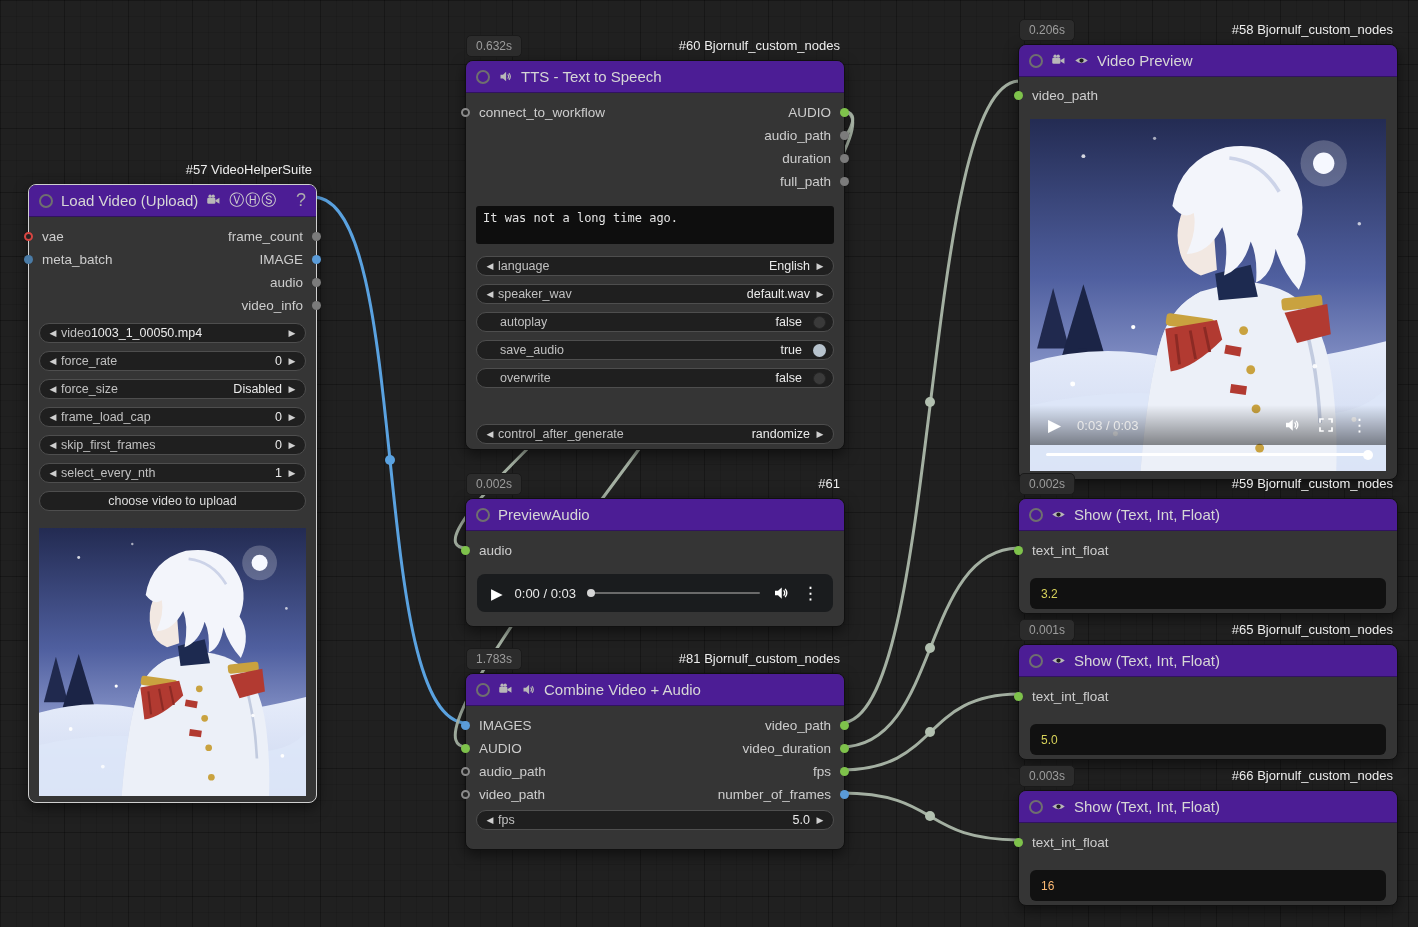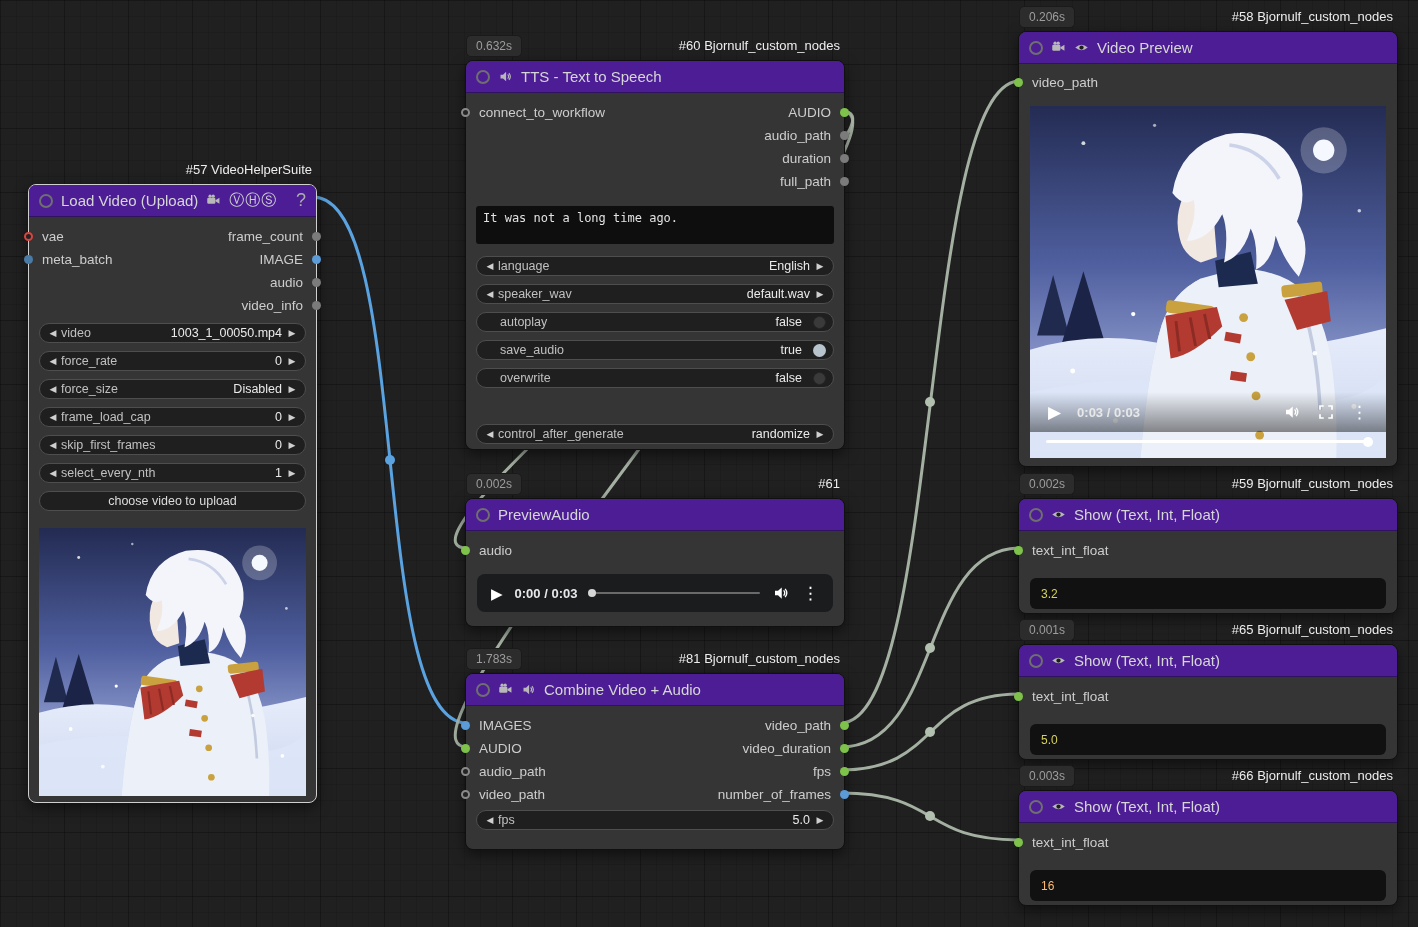--- a/index.html
+++ b/index.html
@@ -36,36 +36,36 @@
   .c-blue{background:#5a9bd8;} .c-green{background:#7ec24b;} .c-gray{background:#7b7b7b;}
   .c-dimblue{background:#4a7ba6;}
   .d-ring-gray{background:#242424;border:2px solid #8a8a8a;}
   .d-ring-red{background:#242424;border:2px solid #d64541;}
 
   .widget{height:20px;margin:8px 10px 0;background:#1f1f1f;border:1px solid #4e4e4e;border-radius:10px;
           display:flex;align-items:center;font-size:12.5px;color:#c0c0c0;padding:0 7px;box-sizing:border-box;}
   .warr{font-size:9px;color:#cfcfcf;width:12px;text-align:center;flex:0 0 auto;}
   .wlabel{flex:0 0 auto;margin-left:2px;}
   .wvalue{flex:1;text-align:right;margin-right:4px;color:#eaeaea;}
-  .wvalue.center{text-align:right;}
+  .wvalue.center{text-align:left;}
   .wbutton{justify-content:center;color:#dcdcdc;}
   .tpad{padding-left:14px;}
   .tcircle{flex:0 0 auto;width:13px;height:13px;border-radius:50%;margin-left:7px;}
   .tc-on{background:#b7c3cd;} .tc-off{background:#3a3a3a;border:1px solid #262626;box-sizing:border-box;}
 
   .ttstext{margin:13px 10px 0;height:28px;background:#0e0e0e;color:#e2e2e2;border-radius:3px;
            font-family:"DejaVu Sans Mono",monospace;font-size:12px;padding:5px 7px;overflow:hidden;white-space:pre;}
   .valuebox{margin:16px 11px 0;height:31px;background:#111;border-radius:6px;display:flex;align-items:center;
             padding:0 11px;font-size:12px;}
   .val-yellow{color:#d7d25a;} .val-blue{color:#fdba74;}
 
   .aplayer{margin:12px 11px 0;height:38px;background:#1a1c1e;border-radius:8px;display:flex;align-items:center;
            padding:0 14px;gap:12px;color:#eee;}
   .pbtn{font-size:15px;color:#fff;line-height:1;}
-  .ptime{font-size:13px;color:#e8e8e8;white-space:nowrap;font-weight:bold;}
+  .ptime{font-size:13px;color:#e8e8e8;white-space:nowrap;}
   .atrack{flex:1;height:2px;background:#6a6a6a;border-radius:1px;position:relative;}
   .aknob{position:absolute;left:-1px;top:-3px;width:8px;height:8px;border-radius:50%;background:#d6d6d6;}
   .kebab{font-size:17px;color:#fff;line-height:1;}
 
   .vwrap{position:relative;margin:12px 11px 0;height:352px;background:#000;overflow:hidden;}
   .art{display:block;width:100%;height:100%;}
   .vctrl{position:absolute;left:0;right:0;bottom:26px;height:40px;display:flex;align-items:center;gap:16px;
          padding:0 18px;color:#fff;background:linear-gradient(transparent,rgba(0,0,0,.45));}
   .vsp{flex:1;}
   .vbar{position:absolute;left:16px;right:16px;bottom:15px;height:3px;background:#fff;border-radius:2px;}
@@ -384,21 +384,21 @@
       </div>
     </div>
     <div class="widget" style="margin-top:4px;">
       <span class="warr">◀</span>
       <span class="wlabel">fps</span>
       <span class="wvalue">5.0</span>
       <span class="warr">▶</span>
     </div>
   </div>
 
-  <div class="node" style="left:1018px;top:31px;width:378px;height:434px;">
+  <div class="node" style="left:1018px;top:44px;width:378px;height:434px;">
     <div class="timer">0.206s</div>
     <div class="idbadge">#58 Bjornulf_custom_nodes</div>
     <div class="nheader">
       <span class="cdot"></span>
       <svg class="ic">
           <use href="#i-cam"></use>
         </svg>
       <svg class="ic">
           <use href="#i-eye"></use>
         </svg>

